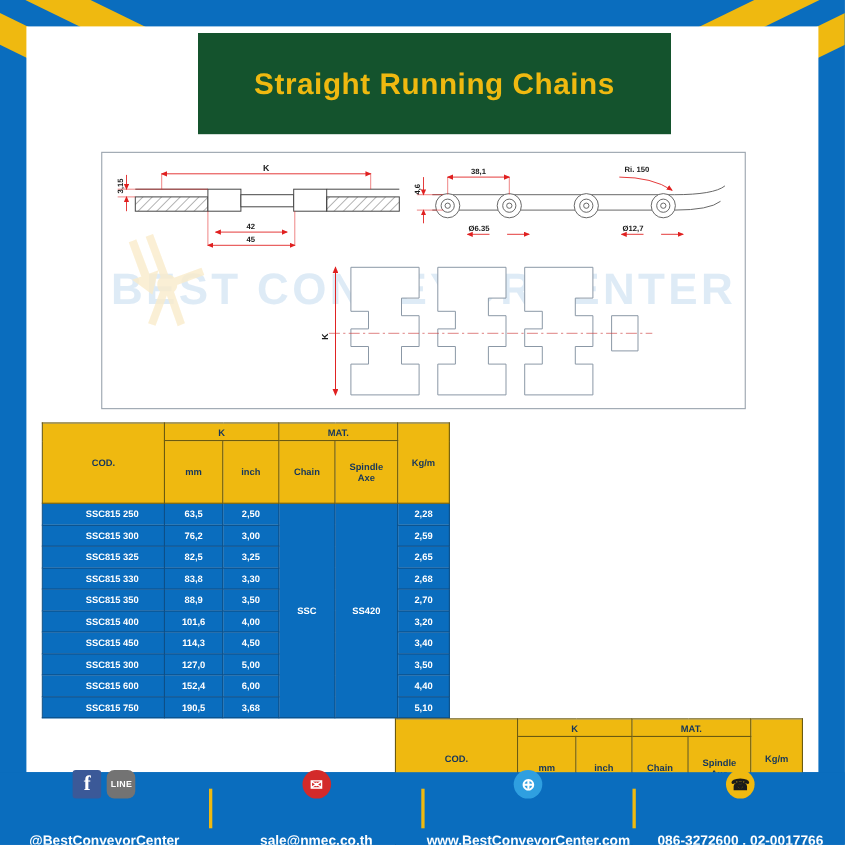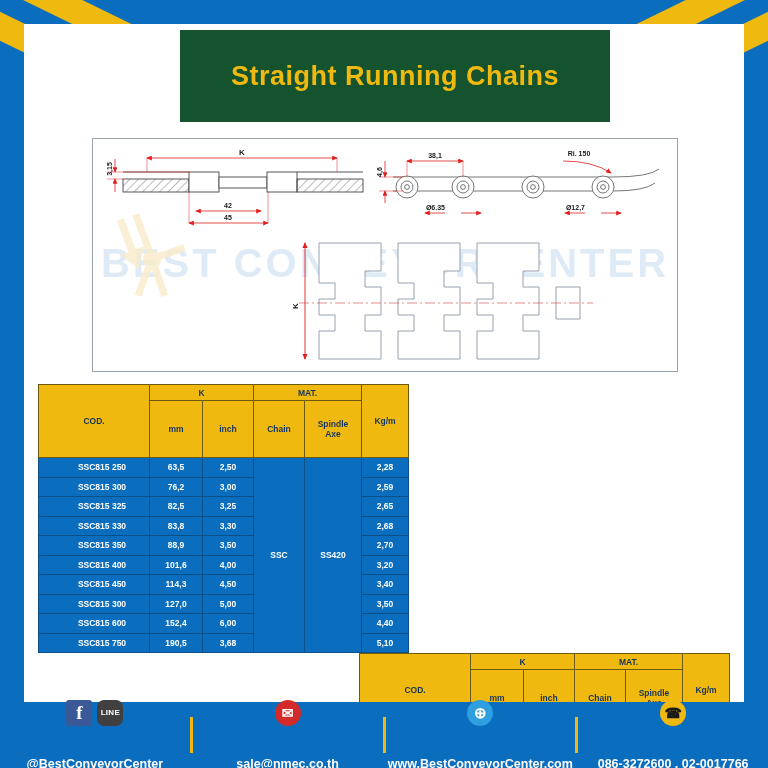--- a/index.html
+++ b/index.html
@@ -73,21 +73,21 @@
     position:absolute;left:0;bottom:0;width:768px;height:66px;
     background:#0A6DBE;display:flex;align-items:center;
   }
   .fitem{display:flex;flex-direction:column;align-items:center;justify-content:center;
          color:#fff;font-weight:bold;font-size:12.5px;flex:1;gap:3px;}
   .fitem .lbl{white-space:nowrap;margin-top:28px;}
   .icons-row{display:flex;gap:5px;align-items:center;}
   .ico{width:26px;height:26px;border-radius:4px;display:flex;align-items:center;
        justify-content:center;font-size:15px;font-weight:bold;}
   .ico.fb{background:#3b5998;color:#fff;border-radius:3px;font-size:19px;font-family:"Liberation Serif",serif;}
-  .ico.line{background:#404040;color:#fff;border-radius:7px;font-size:8px;letter-spacing:.3px;}
+  .ico.line{background:#737373;color:#fff;border-radius:7px;font-size:8px;letter-spacing:.3px;}
   .ico.mail{background:#d32a2a;color:#fff;border-radius:50%;font-size:14px;}
   .ico.web{background:#2f9fe0;color:#fff;border-radius:50%;font-size:15px;}
   .ico.tel{background:#EFB910;color:#1a1a1a;border-radius:50%;font-size:14px;}
   .fsep{width:3px;height:36px;background:#EFB910;}
 </style>
 </head>
 <body>
 
 <div id="page">
 

